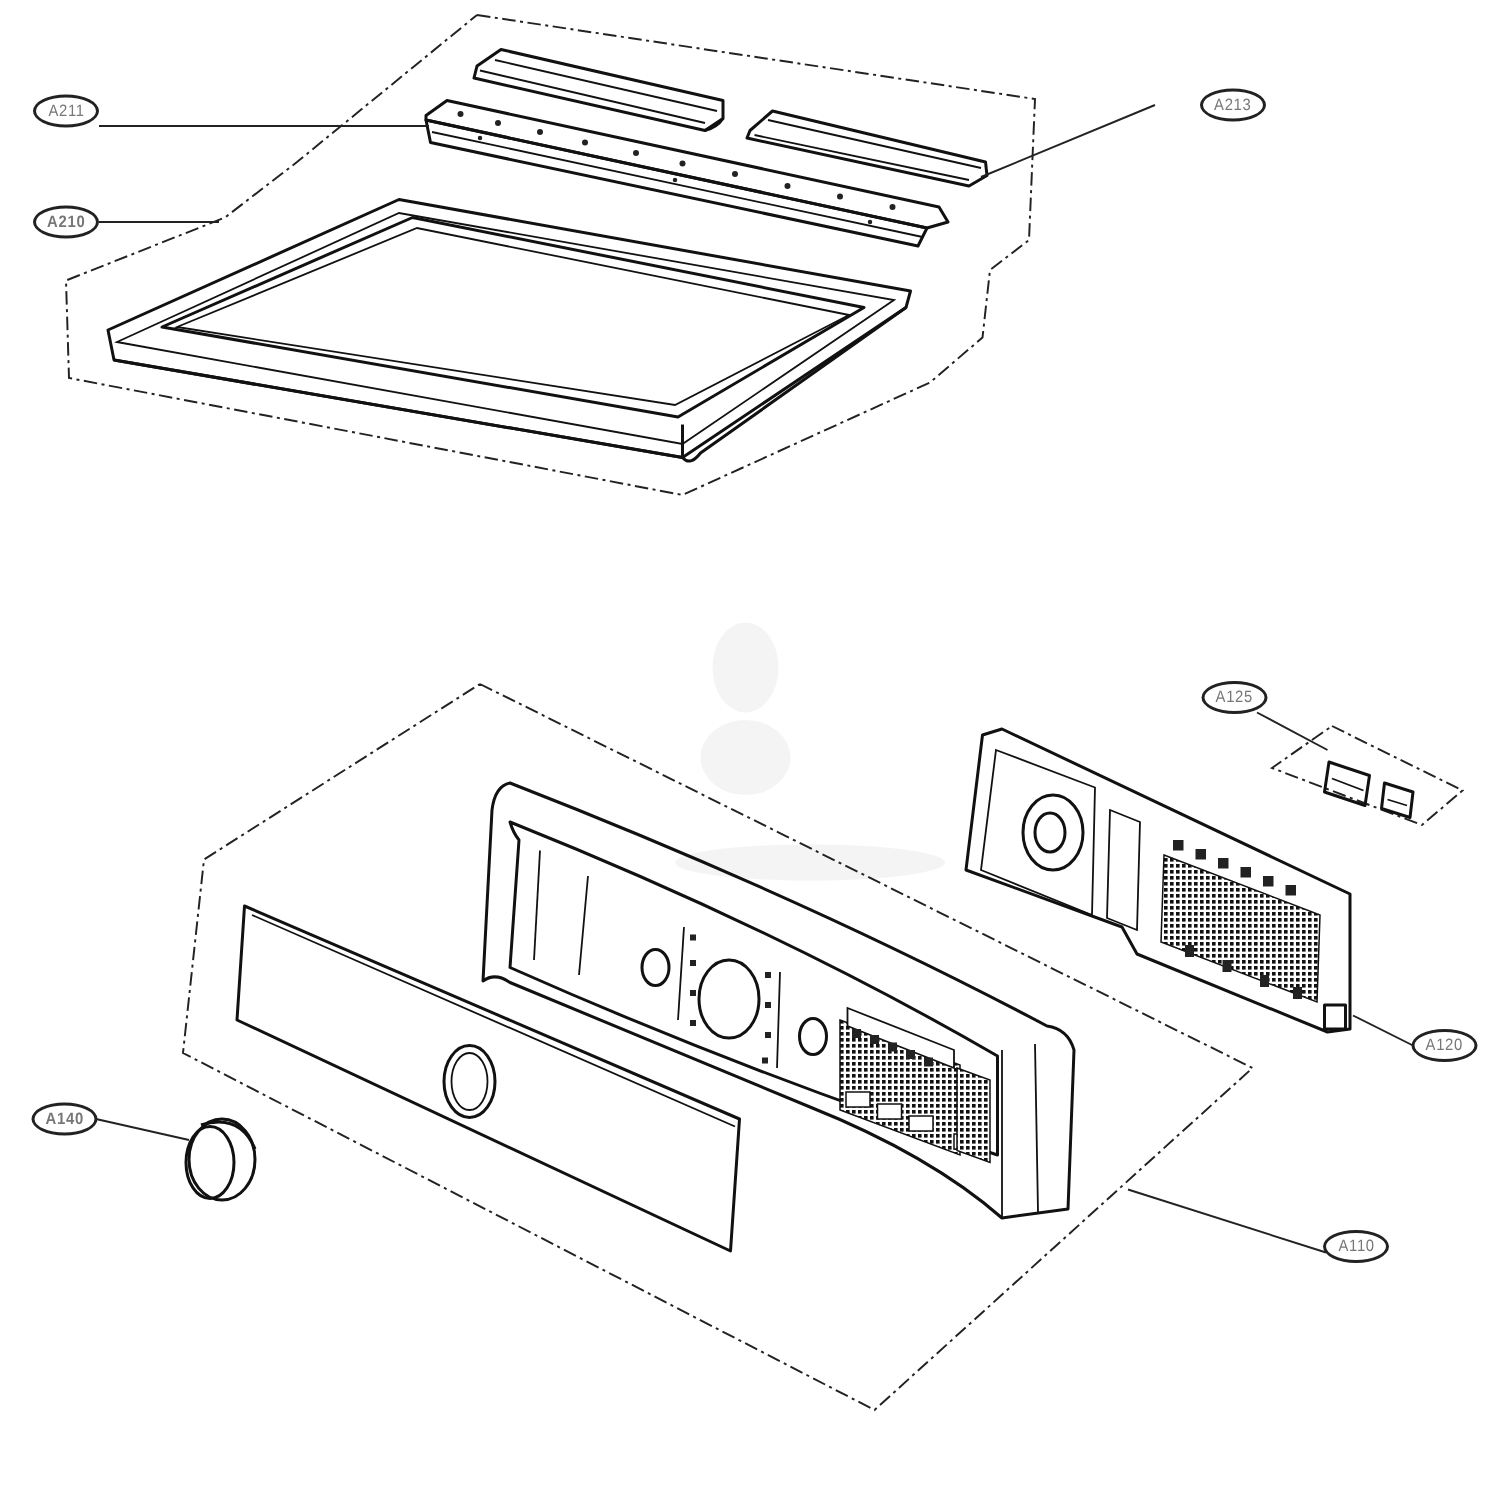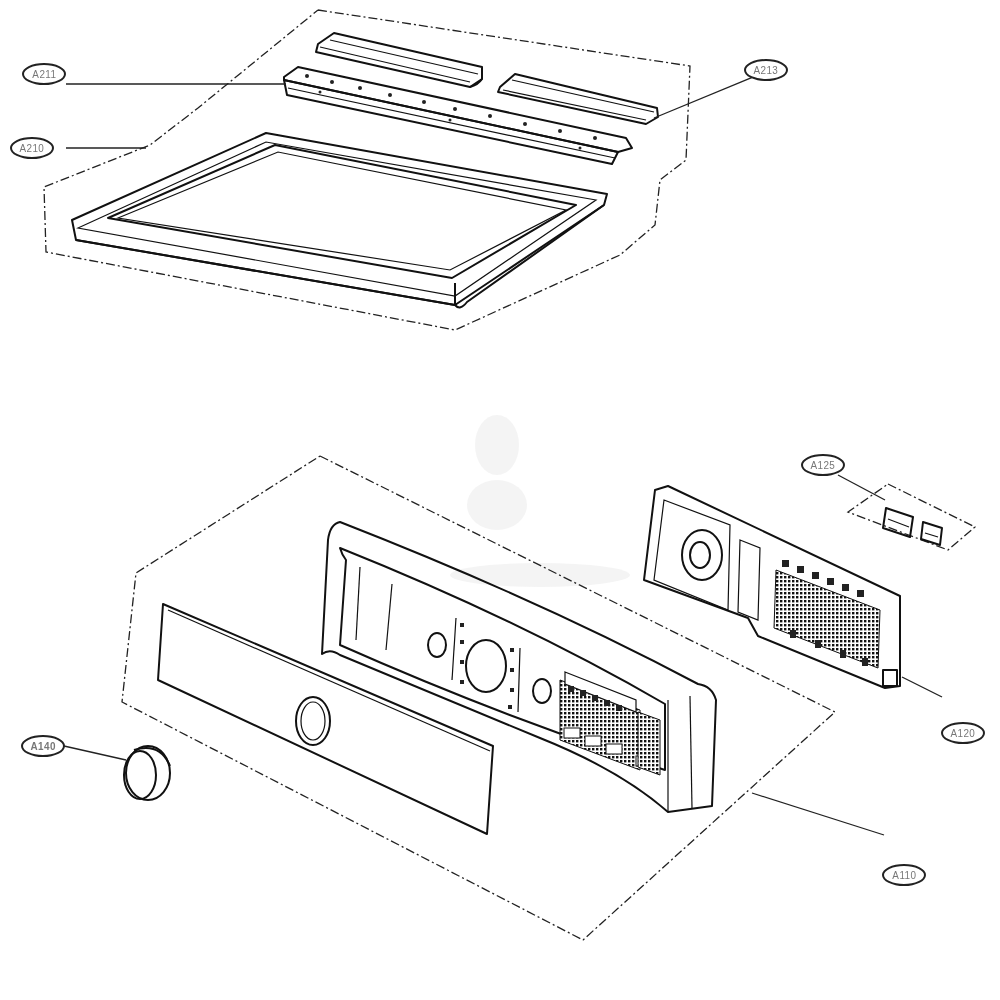--- a/index.html
+++ b/index.html
@@ -182,30 +182,30 @@
     <line class="leader" x1="838" y1="475" x2="885" y2="500"></line>
     <line class="leader" x1="942" y1="697" x2="902" y2="677"></line>
     <line class="leader" x1="884" y1="835" x2="752" y2="793"></line>
     <line class="leader" x1="64" y1="746" x2="126" y2="760"></line>
   </g>
 </svg>
 
 <div class="callout" style="left:22px;top:63px;">
   <span>A211</span>
 </div>
-<div class="callout" style="left:10px;top:137px;">
+<div class="callout" style="left:22px;top:137px;font-weight:bold;">
   <span>A210</span>
 </div>
-<div class="callout" style="left:744px;top:59px;">
+<div class="callout" style="left:800px;top:59px;">
   <span>A213</span>
 </div>
 <div class="callout" style="left:801px;top:454px;text-align:right;">
   <span>A125</span>
 </div>
-<div class="callout" style="left:941px;top:722px;">
+<div class="callout" style="left:941px;top:686px;">
   <span>A120</span>
 </div>
 <div class="callout" style="left:21px;top:735px;font-weight:bold;">
   <span>A140</span>
 </div>
-<div class="callout" style="left:882px;top:864px;">
+<div class="callout" style="left:882px;top:820px;">
   <span>A110</span>
 </div>
 
 </body></html>

